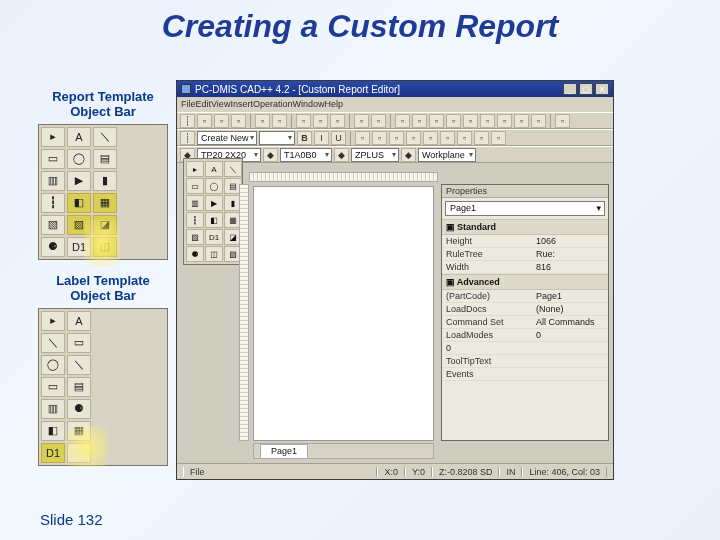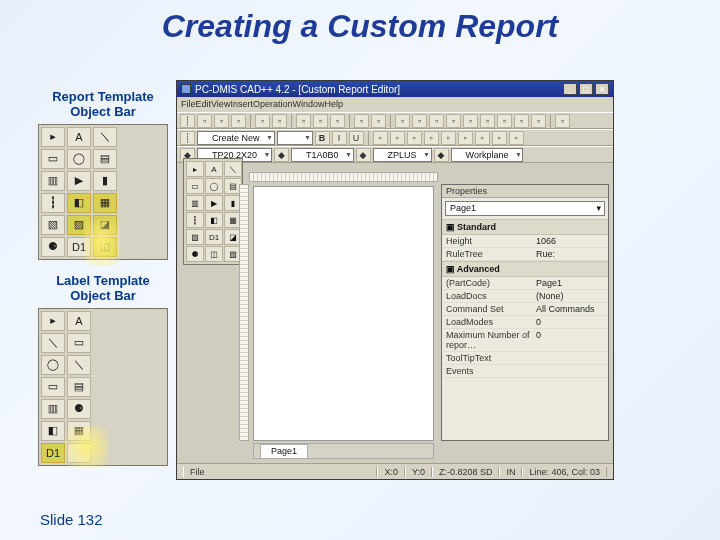--- a/index.html
+++ b/index.html
@@ -68,21 +68,21 @@
     height:17px; background:var(--panel); border-top:1px solid #fff; border-bottom:1px solid #a59e8b;
     display:flex; align-items:center; padding:0 3px; gap:2px;
   }
   .tbtn {
     width:15px;height:14px;background:var(--pane);border:1px solid #b7b09a;display:flex;
     align-items:center;justify-content:center;font-size:9px;color:#333;
   }
   .sep{width:1px;height:14px;background:#a59e8b;margin:0 2px}
   .dd {
     height:14px;min-width:50px;background:#fff;border:1px solid #7b7b7b;display:flex;
-    align-items:center;padding:0 14px;font-size:9px;position:relative;
+    align-items:center;padding:0 3px;font-size:9px;position:relative;
   }
   .dd::after{content:"▾";position:absolute;right:2px;font-size:8px;color:#555}
   .bold{font-weight:bold}
 
   
   .inner { position:absolute; top:17px; bottom:16px; left:0; right:0; }
   .toolstack{position:absolute;left:0;top:0;right:0}
 
   
   .float-pal {
@@ -301,39 +301,42 @@
       <div id="prop-body">
           <div class="sec">▣ Standard</div>
           <div class="row">
             <div class="n">Height</div>
             <div class="v">1066</div>
           </div>
           <div class="row">
             <div class="n">RuleTree</div>
             <div class="v">Rue:</div>
           </div>
+          <div class="row">
+            <div class="n">Width</div>
+            <div class="v">816</div>
+          </div>
           <div class="sec">▣ Advanced</div>
           <div class="row">
             <div class="n">(PartCode)</div>
             <div class="v">Page1</div>
           </div>
           <div class="row">
             <div class="n">LoadDocs</div>
             <div class="v">(None)</div>
           </div>
           <div class="row">
             <div class="n">Command Set</div>
             <div class="v">All Commands</div>
           </div>
           <div class="row">
             <div class="n">LoadModes</div>
             <div class="v">0</div>
           </div>
           <div class="row">
-            <div class="n">Maximum Number of repor…</div>
             <div class="v">0</div>
           </div>
           <div class="row">
             <div class="n">ToolTipText</div>
             <div class="v"></div>
           </div>
           <div class="row">
             <div class="n">Events</div>
             <div class="v"></div>
           </div>

